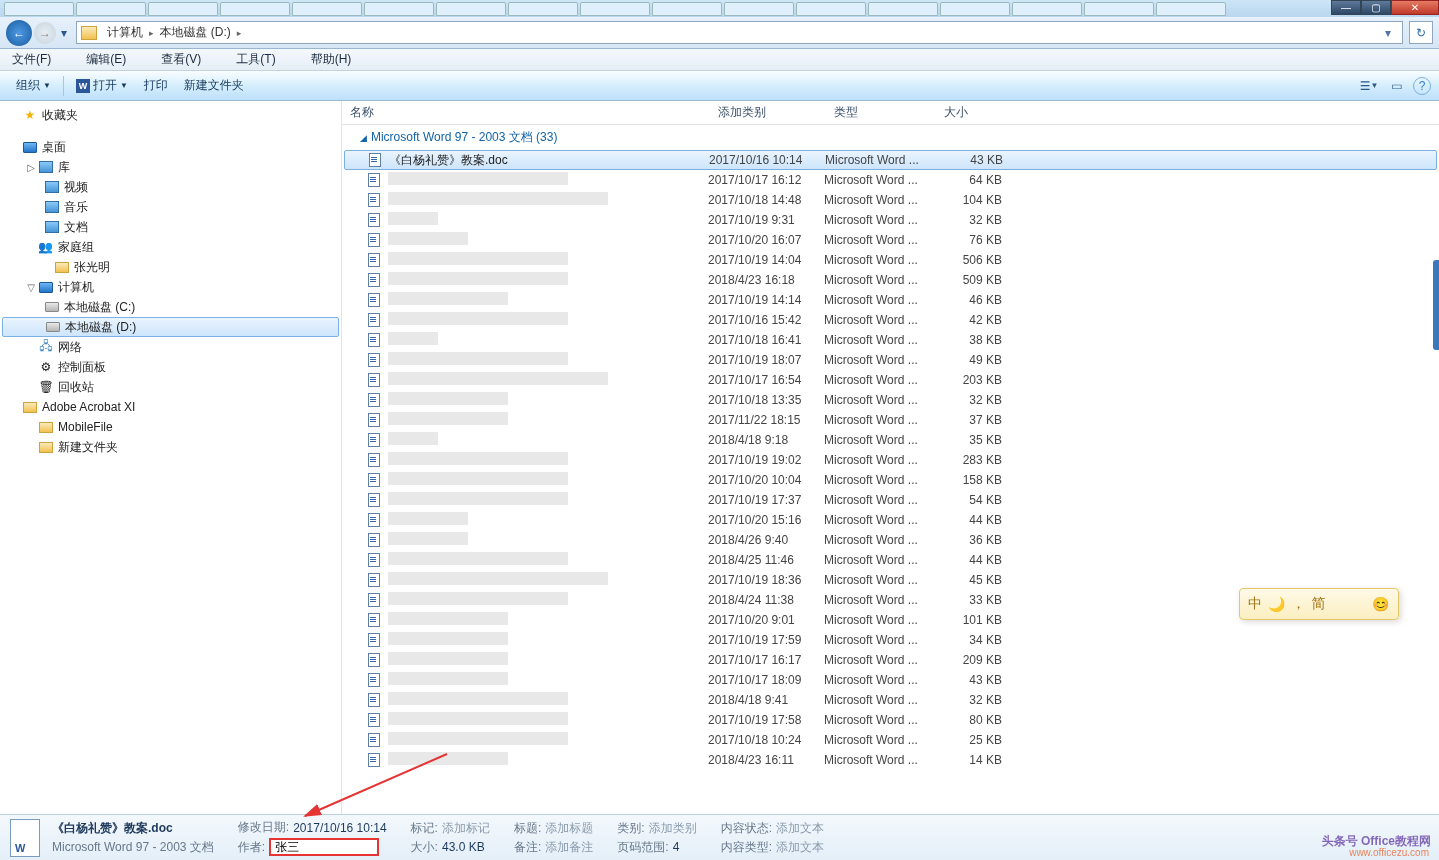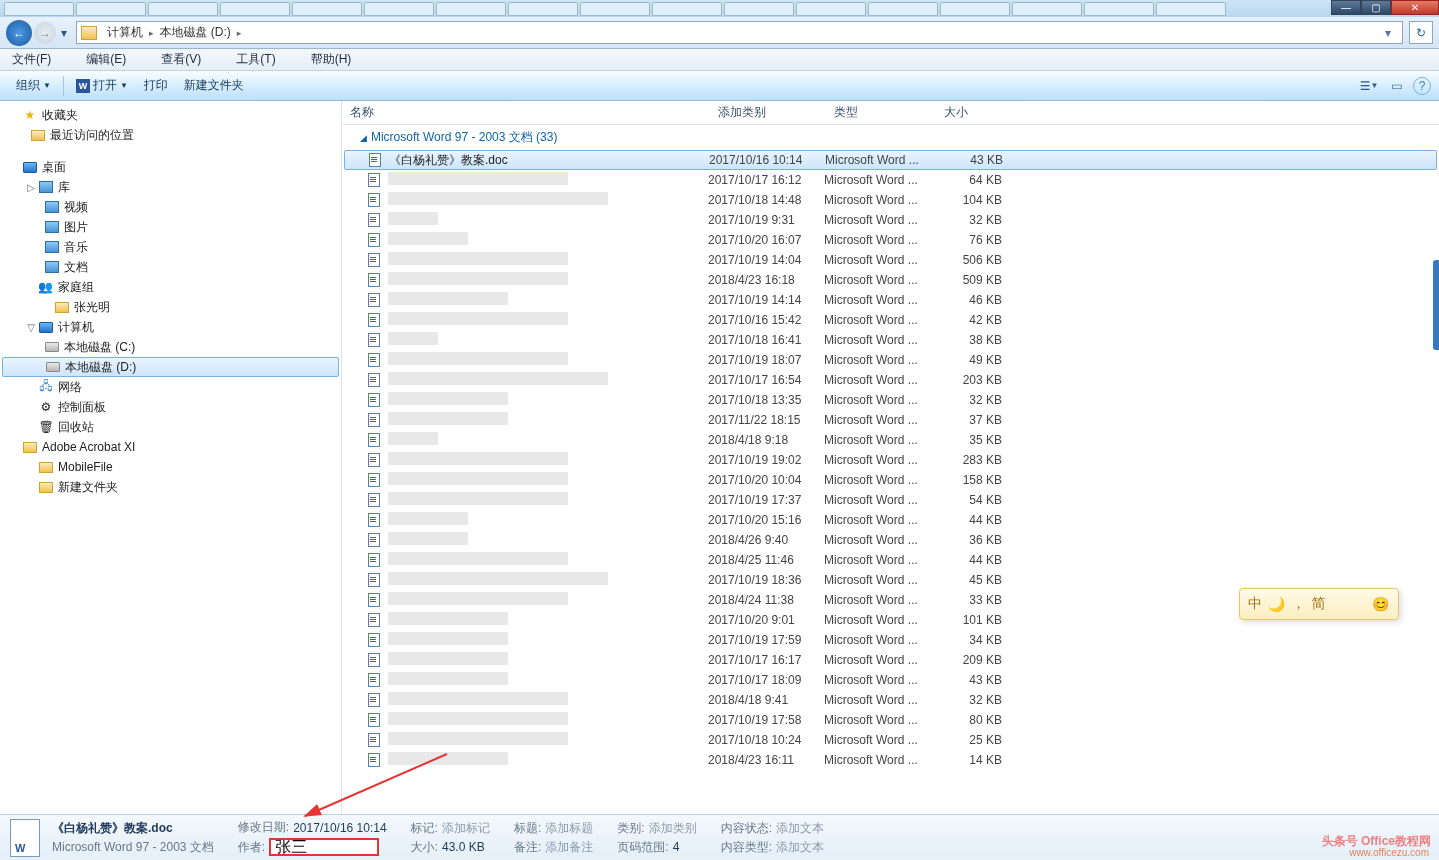--- a/index.html
+++ b/index.html
@@ -77,29 +77,29 @@
 
 .details { height:46px;background:linear-gradient(#f3f8fc,#e4eff8);border-top:1px solid #bcd0e3;display:flex;align-items:center;padding:4px 8px;position:relative;}
 .details .bigicon { width:34px;height:42px;margin-right:10px;display:flex;align-items:center;justify-content:center;}
 .bigicon-inner{width:30px;height:38px;background:#fff;border:1px solid #7a9bc0;position:relative;}
 .bigicon-inner::after{content:"W";position:absolute;left:4px;bottom:2px;color:#2b579a;font-weight:bold;font-size:11px;}
 .details .dcols { display:flex;gap:24px;}
 .details .dcol { display:flex;flex-direction:column;justify-content:center;gap:2px;}
 .details .drow { display:flex;gap:4px;align-items:center;}
 .details .dlabel { color:#67788a;}
 .details .dval { color:#1e395b;}
-.details .author-input { width:110px;height:18px;border:2px solid #e63434;background:#fff;padding:0 4px;font-size:16px;}
+.details .author-input { width:110px;height:18px;border:2px solid #e63434;background:#fff;padding:0 4px;font-size:12px;}
 .arrow-annot { position:absolute; left:295px; bottom:30px; pointer-events:none;}
 
 
 .ime { position:absolute; right:40px; bottom:240px; width:160px; height:32px; background:linear-gradient(#fff9e8,#fbefc0);border:1px solid #e5c76a;border-radius:4px;display:flex;align-items:center;gap:6px;padding:0 8px;box-shadow:2px 2px 6px rgba(0,0,0,.15);}
 .ime span{color:#a37410;font-size:14px;}
 
 
-.wm { position:absolute;right:8px;bottom:10px;color:#ef4444;font-size:18px;font-weight:bold;opacity:.65;display:flex;align-items:center;gap:4px;}
+.wm { position:absolute;right:8px;bottom:10px;color:#4c1d95;font-size:18px;font-weight:bold;opacity:.65;display:flex;align-items:center;gap:4px;}
 .wm-sub{position:absolute;right:10px;bottom:2px;color:#e85216;font-size:10px;opacity:.7;}
 
 
 .filepane::-webkit-scrollbar{width:16px;}
 .filepane::-webkit-scrollbar-track{background:#f0f0f0;border-left:1px solid #ddd;}
 .filepane::-webkit-scrollbar-thumb{background:linear-gradient(#c7d9ed,#9cbce0);border:1px solid #7aa2cd;border-radius:2px;}
 
 .right-edge-grip{position:absolute;right:0;top:260px;width:6px;height:90px;background:#3a78bd;border-radius:3px 0 0 3px;}
 </style>
 </head>
@@ -179,52 +179,40 @@
 </div>
 
 <div class="mainarea">
 
   <div class="tree">
     <div class="tnode" style="padding-left:8px">
         <span class="exp"></span>
         <span class="ico ico-fav">★</span>
         <span>收藏夹</span>
       </div>
-    <div class="tnode" style="padding-left:30px">
-        <span class="ico">
-          <span class="ico-folder"></span>
-        </span>
-        <span>最近访问的位置</span>
-      </div>
     <div class="tnode-spacer"></div>
     <div class="tnode" style="padding-left:8px">
         <span class="exp"></span>
         <span class="ico">
           <span class="ico-monitor"></span>
         </span>
         <span>桌面</span>
       </div>
     <div class="tnode" style="padding-left:24px">
         <span class="exp">▷</span>
         <span class="ico">
           <span class="ico-lib"></span>
         </span>
         <span>库</span>
       </div>
     <div class="tnode" style="padding-left:44px">
         <span class="ico">
           <span class="ico-lib"></span>
         </span>
         <span>视频</span>
-      </div>
-    <div class="tnode" style="padding-left:44px">
-        <span class="ico">
-          <span class="ico-lib"></span>
-        </span>
-        <span>图片</span>
       </div>
     <div class="tnode" style="padding-left:44px">
         <span class="ico">
           <span class="ico-lib"></span>
         </span>
         <span>音乐</span>
       </div>
     <div class="tnode" style="padding-left:44px">
         <span class="ico">
           <span class="ico-lib"></span>

